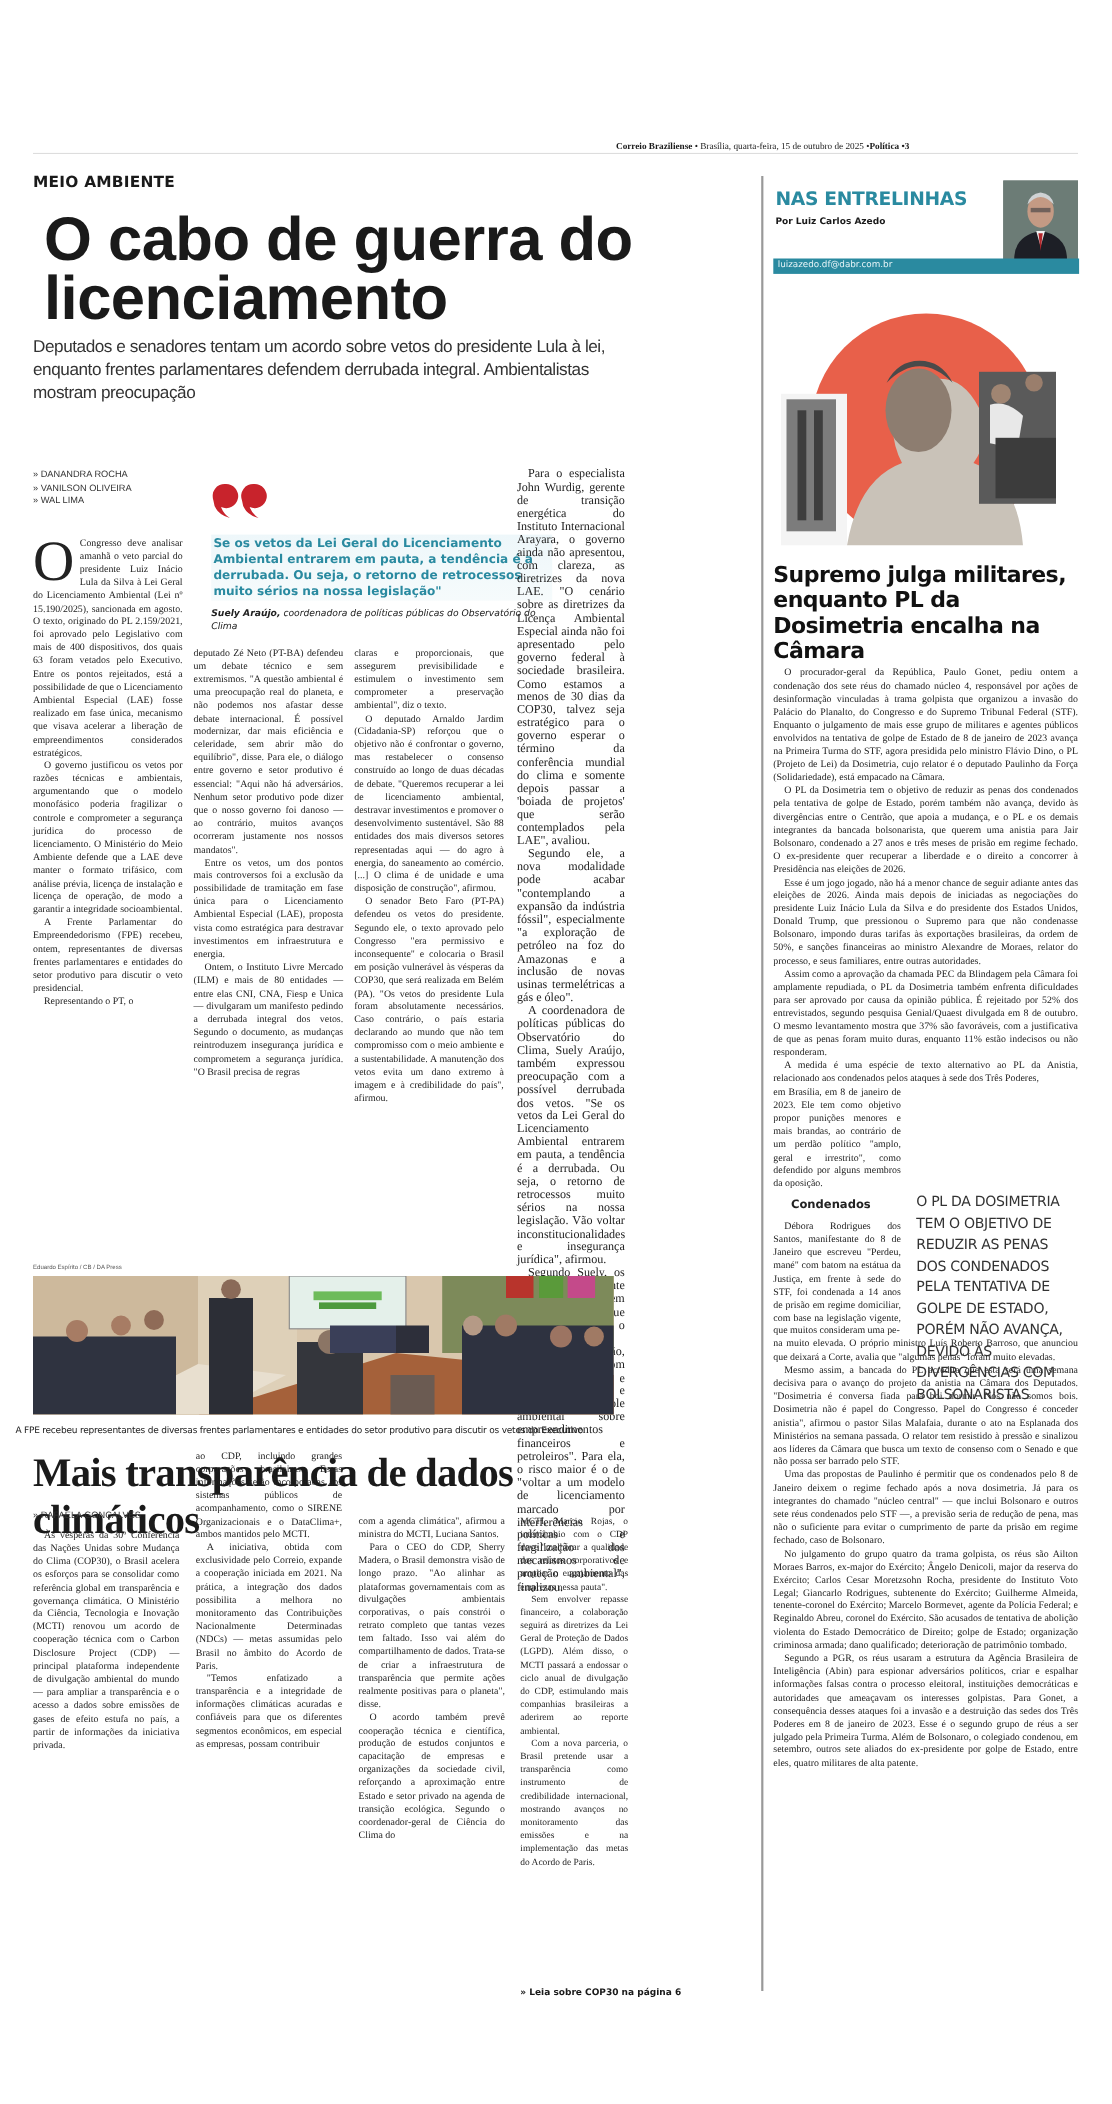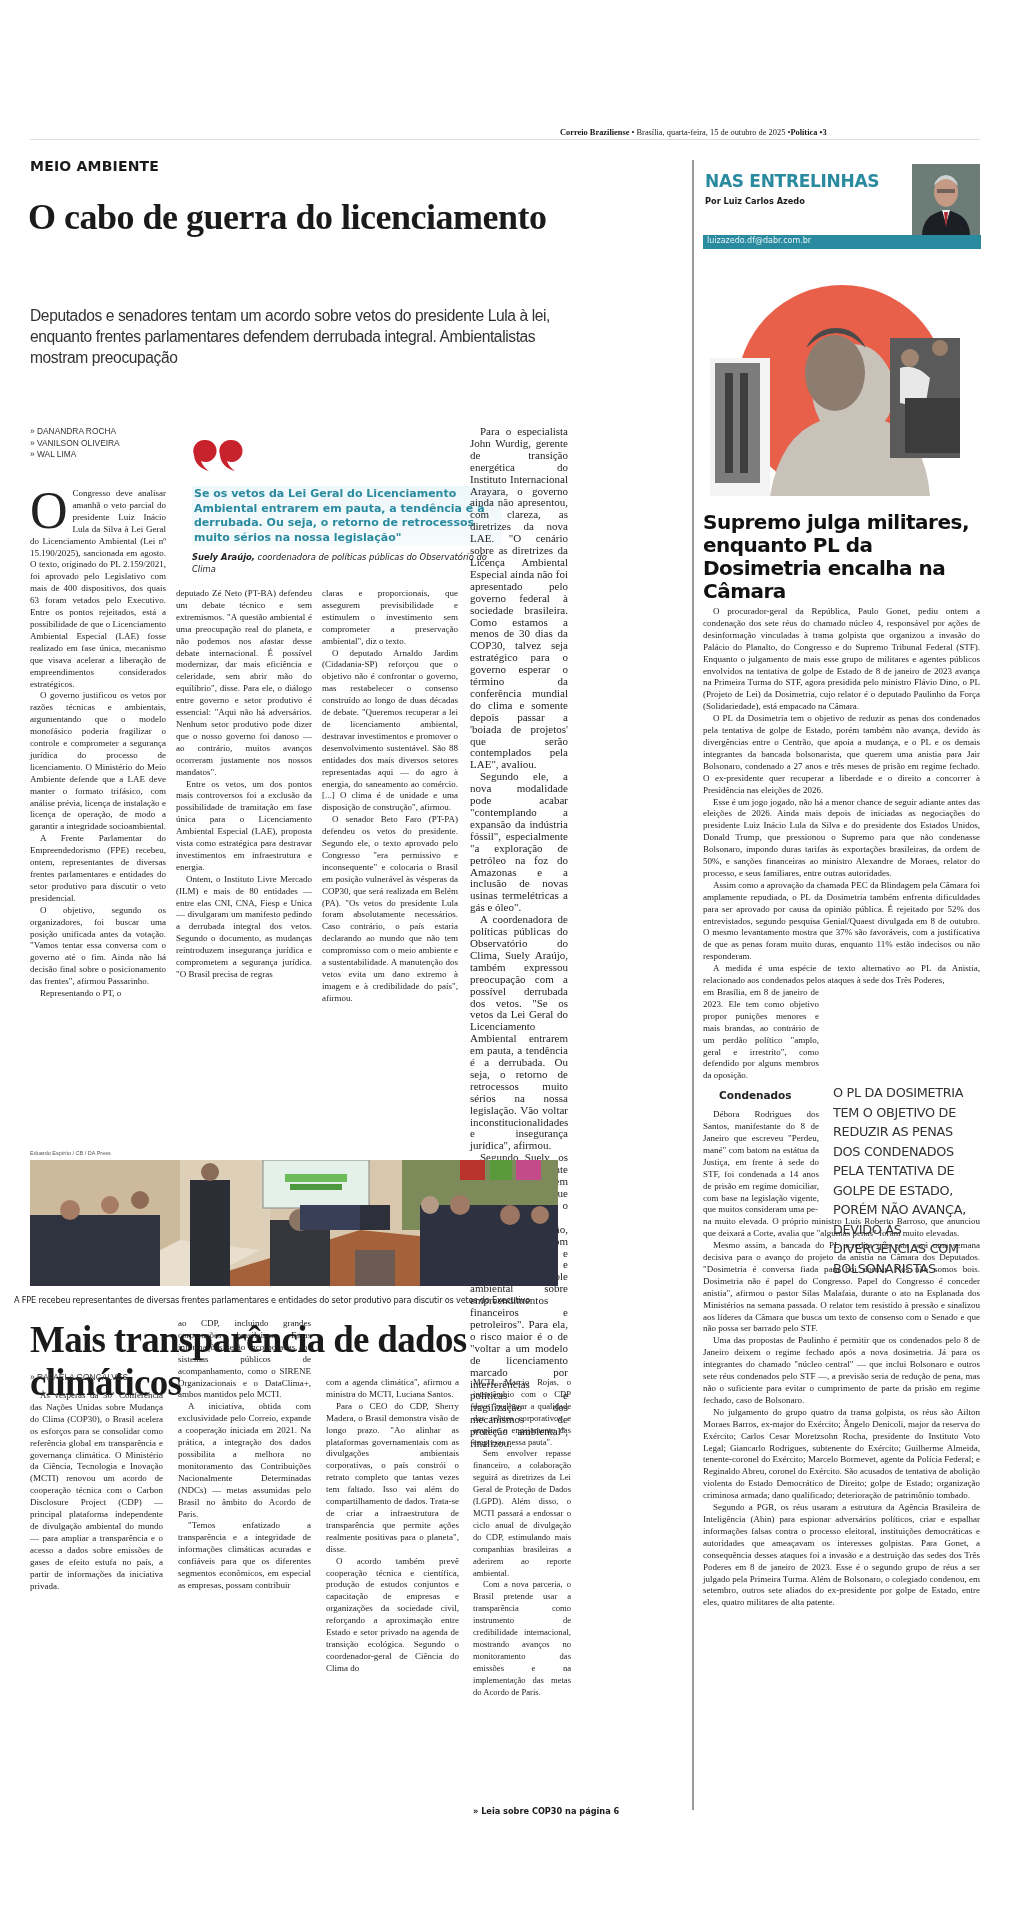--- a/index.html
+++ b/index.html
@@ -4,21 +4,21 @@
 <style>
   *{box-sizing:border-box;margin:0;padding:0}
   html,body{width:1011px;height:1913px;background:#fff;overflow:hidden}
   body{position:relative;font-family:"Liberation Serif","DejaVu Serif",serif;color:#1a1a1a}
   .abs{position:absolute}
   .rule-top{left:30px;top:139px;width:950px;height:1px;background:#ddd}
   .masthead{left:560px;top:128px;width:420px;font-size:8.4px;white-space:nowrap}
   .masthead b{font-weight:bold}
   .vrule{left:692px;top:160px;width:1.5px;height:1650px;background:#999}
   .kicker{left:30px;top:158px;font-family:"DejaVu Sans",sans-serif;font-weight:bold;font-size:14px;letter-spacing:0.2px}
-  .headline{left:28px;top:190px;width:640px;font-family:Liberation Serif, serif;font-weight:bold;font-size:36px;line-height:54px;letter-spacing:-0.5px}
+  .headline{left:40px;top:190px;width:640px;font-family:Liberation Sans, sans-serif;font-weight:bold;font-size:56px;line-height:54px;letter-spacing:-0.5px}
   .deck{left:30px;top:305px;width:540px;font-family:"Liberation Sans",sans-serif;font-size:15.6px;line-height:21px;color:#333;letter-spacing:-0.4px}
   .bylines{left:30px;top:426px;font-family:"Liberation Sans",sans-serif;font-size:8.4px;line-height:11.5px;color:#333}
   .quote-mark{left:193px;top:438px;width:60px;height:34px}
   .pullquote{left:192px;top:486px;width:310px;font-family:"DejaVu Sans",sans-serif;font-weight:bold;font-size:11px;line-height:14.5px;color:#2a8aa0;background:linear-gradient(#eef7fa,#f6fbfc);padding:1px 2px}
   .pq-attr{left:192px;top:551px;width:320px;font-family:"DejaVu Sans",sans-serif;font-size:8.4px;line-height:12px;font-style:italic;color:#222}
   .col{font-size:9px;line-height:11.9px;text-align:justify;hyphens:auto;color:#222}
   .col p{text-indent:10px}
   .col p.noind{text-indent:0}
   .dropcap{float:left;font-size:52px;line-height:42px;margin:2px 5px 0 0;font-family:"Liberation Serif",serif}
   .photo{left:30px;top:1160px;width:528px;height:126px;overflow:hidden;background:#c9b49a}
@@ -63,21 +63,20 @@
 </svg>
 <div class="abs pullquote">Se os vetos da Lei Geral do Licenciamento Ambiental entrarem em pauta, a tendência é a derrubada. Ou seja, o retorno de retrocessos muito sérios na nossa legislação"</div>
 <div class="abs pq-attr">
   <b>Suely Araújo,</b><span> coordenadora de políticas públicas do Observatório do Clima</span>
 </div>
 
 <div class="abs col" style="left:30px;top:488px;width:136px;">
   <p class="noind"><span class="dropcap">O</span><span>Congresso deve analisar amanhã o veto parcial do presidente Luiz Inácio Lula da Silva à Lei Geral do Licenciamento Ambiental (Lei nº 15.190/2025), sancionada em agosto. O texto, originado do PL 2.159/2021, foi aprovado pelo Legislativo com mais de 400 dispositivos, dos quais 63 foram vetados pelo Executivo. Entre os pontos rejeitados, está a possibilidade de que o Licenciamento Ambiental Especial (LAE) fosse realizado em fase única, mecanismo que visava acelerar a liberação de empreendimentos considerados estratégicos.</span></p>
   <p>O governo justificou os vetos por razões técnicas e ambientais, argumentando que o modelo monofásico poderia fragilizar o controle e comprometer a segurança jurídica do processo de licenciamento. O Ministério do Meio Ambiente defende que a LAE deve manter o formato trifásico, com análise prévia, licença de instalação e licença de operação, de modo a garantir a integridade socioambiental.</p>
   <p>A Frente Parlamentar do Empreendedorismo (FPE) recebeu, ontem, representantes de diversas frentes parlamentares e entidades do setor produtivo para discutir o veto presidencial.</p>
-  <p>O objetivo, segundo os organizadores, foi buscar uma posição unificada antes da votação. "Vamos tentar essa conversa com o governo até o fim. Ainda não há decisão final sobre o posicionamento das frentes", afirmou Passarinho.</p>
   <p>Representando o PT, o</p>
 </div>
 <div class="abs col" style="left:176px;top:588px;width:136px;">
   <p class="noind">deputado Zé Neto (PT-BA) defendeu um debate técnico e sem extremismos. "A questão ambiental é uma preocupação real do planeta, e não podemos nos afastar desse debate internacional. É possível modernizar, dar mais eficiência e celeridade, sem abrir mão do equilíbrio", disse. Para ele, o diálogo entre governo e setor produtivo é essencial: "Aqui não há adversários. Nenhum setor produtivo pode dizer que o nosso governo foi danoso — ao contrário, muitos avanços ocorreram justamente nos nossos mandatos".</p>
   <p>Entre os vetos, um dos pontos mais controversos foi a exclusão da possibilidade de tramitação em fase única para o Licenciamento Ambiental Especial (LAE), proposta vista como estratégica para destravar investimentos em infraestrutura e energia.</p>
   <p>Ontem, o Instituto Livre Mercado (ILM) e mais de 80 entidades — entre elas CNI, CNA, Fiesp e Unica — divulgaram um manifesto pedindo a derrubada integral dos vetos. Segundo o documento, as mudanças reintroduzem insegurança jurídica e comprometem a segurança jurídica. "O Brasil precisa de regras</p>
 </div>
 <div class="abs col" style="left:322px;top:588px;width:136px;">
   <p class="noind">claras e proporcionais, que assegurem previsibilidade e estimulem o investimento sem comprometer a preservação ambiental", diz o texto.</p>
   <p>O deputado Arnaldo Jardim (Cidadania-SP) reforçou que o objetivo não é confrontar o governo, mas restabelecer o consenso construído ao longo de duas décadas de debate. "Queremos recuperar a lei de licenciamento ambiental, destravar investimentos e promover o desenvolvimento sustentável. São 88 entidades dos mais diversos setores representadas aqui — do agro à energia, do saneamento ao comércio. [...] O clima é de unidade e uma disposição de construção", afirmou.</p>

